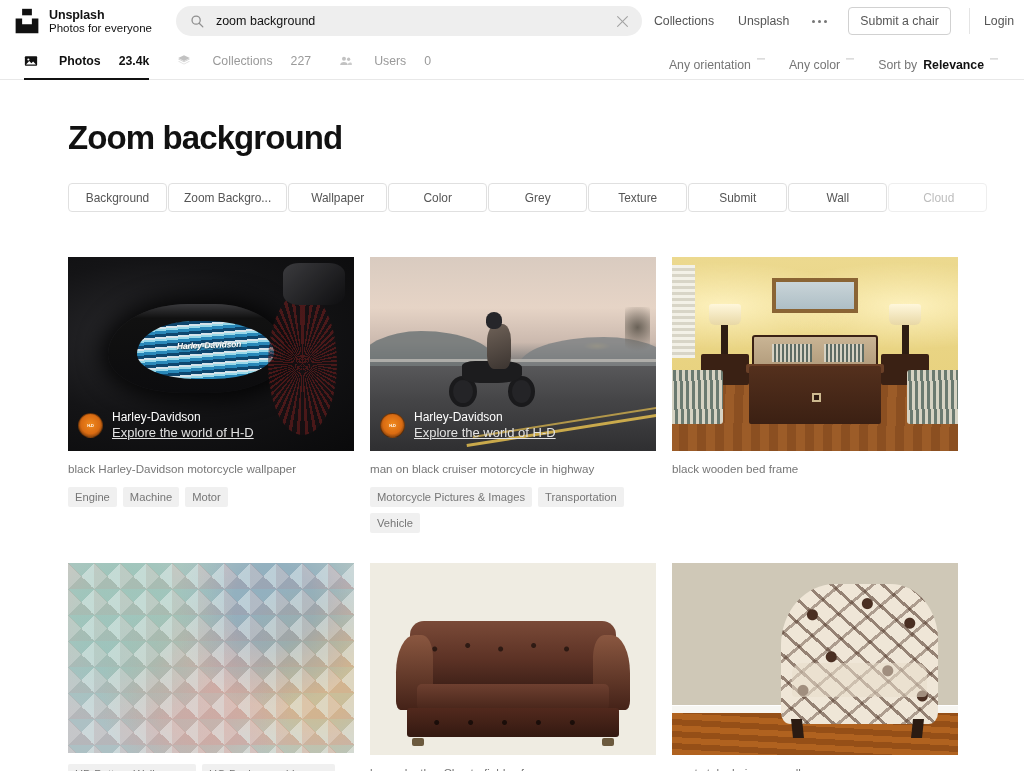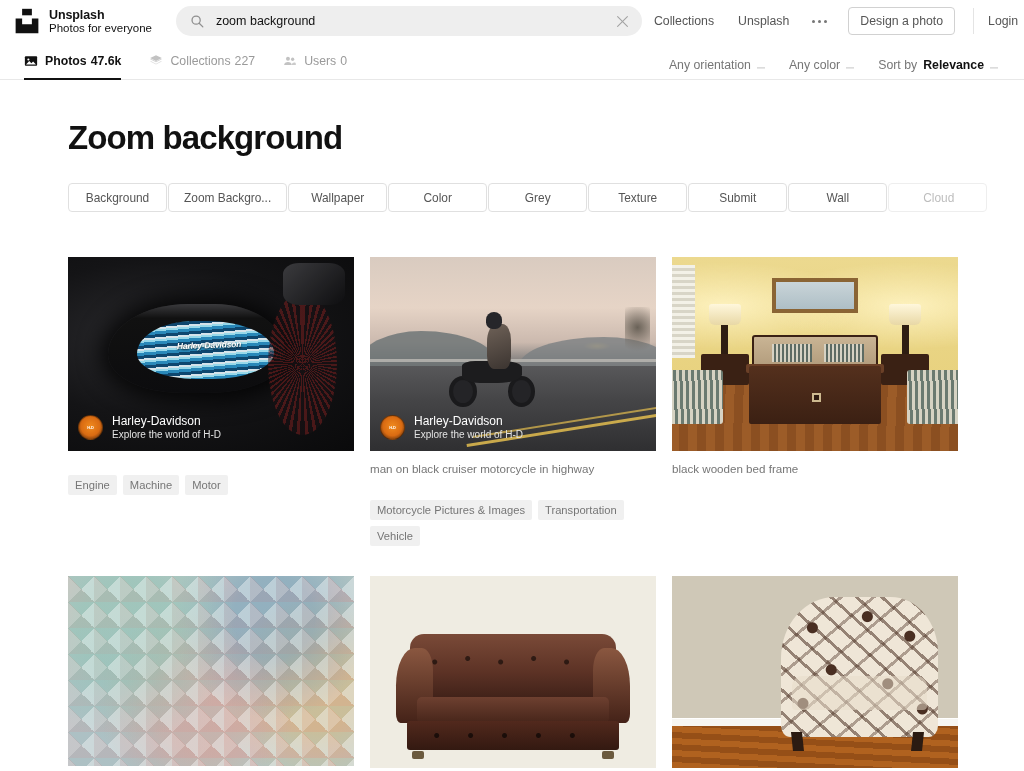--- a/index.html
+++ b/index.html
@@ -75,34 +75,34 @@
 
   
   .tabbar {
     height: 38px; border-bottom: 1px solid #e8e8e8;
     display: flex; align-items: stretch;
     padding: 0 14px 0 10px;
     position: relative;
   }
   .tabs { display: flex; align-items: stretch; gap: 0; }
   .tab {
-    display: flex; align-items: center; gap: 7px;
+    display: flex; align-items: center; gap: 21px;
     padding: 0 14px; font-size: 12.3px; color: #9a9a9a;
     cursor: pointer; position: relative;
   }
   .tab.active { color: #111; font-weight: bold; }
   .tab.active::after {
     content: ""; position: absolute; left: 14px; right: 14px; bottom: -1px;
     height: 2px; background: #111;
   }
   .tab-ico { width: 14px; height: 14px; display: block; flex: 0 0 auto; }
 
   .filters { margin-left: auto; display: flex; align-items: center; }
   .filter {
-    display: flex; align-items: flex-end; gap: 6px;
+    display: flex; align-items: flex-start; gap: 6px;
     font-size: 12.3px; color: #767676; padding: 0 12px; cursor: pointer;
     white-space: nowrap;
     margin-top: 9px;
   }
   .filter b { color: #111; font-weight: bold; }
   .caret { width: 8px; height: 5px; display: block; opacity: .55; }
 
   
   .main { padding: 0 0 0 0; }
   .page-title {
@@ -137,21 +137,21 @@
   .photo {
     width: 286px; display: block; position: relative; overflow: hidden;
     cursor: pointer; background: #f0f0f0;
   }
   .photo.h194 { height: 194px; }
   .photo.h190 { height: 190px; }
   .caption {
     font-size: 11.6px; color: #767676; margin-top: 10px;
     line-height: 1.3;
   }
-  .tags { display: flex; flex-wrap: wrap; gap: 6px; margin-top: 24px; }
+  .tags { display: flex; flex-wrap: wrap; gap: 6px; margin-top: 11px; }
   .tag {
     background: #f0f0f0; color: #767676; font-size: 11.2px;
     padding: 4px 7px; border-radius: 2px; cursor: pointer; white-space: nowrap;
   }
 
   
   .sponsor {
     position: absolute; left: 10px; bottom: 10px; right: 10px;
     display: flex; align-items: center; gap: 9px;
   }
@@ -161,21 +161,21 @@
     flex: 0 0 auto; display: flex; align-items: center; justify-content: center;
     border: 1px solid rgba(0,0,0,.35);
     overflow: hidden;
   }
   .sponsor-logo span {
     font-size: 4.2px; color: #fff; font-weight: bold;
     letter-spacing: -0.2px; transform: scale(.95);
   }
   .sponsor-txt { line-height: 1.25; }
   .sponsor-name { font-size: 12px; color: #ffffff; font-weight: normal; }
-  .sponsor-sub { font-size: 10px; color: #e2e2e2; }
+  .sponsor-sub { font-size: 13px; color: #e2e2e2; text-decoration: underline; }
 
   
   .ph-hd-tank { background: radial-gradient(ellipse at 28% 42%, #2b2b2e 0%, #141416 48%, #0a0a0b 100%); }
   .tank-body {
     position: absolute; left: 14%; top: 24%; width: 62%; height: 46%;
     background: linear-gradient(180deg,#3a3a3d 0%, #111 16%, #0c0c0e 100%);
     border-radius: 48% 42% 46% 44% / 60% 58% 44% 46%;
     box-shadow: 0 0 22px 8px rgba(0,0,0,.8);
   }
   .tank-stripes {
@@ -399,38 +399,38 @@
   </div>
 
   <div class="header-right">
     <div class="hnav">Collections</div>
     <div class="hnav">Unsplash</div>
     <div class="hdots">
         <i></i>
         <i></i>
         <i></i>
       </div>
-    <button class="btn-submit">Design a photo</button>
+    <button class="btn-submit">Submit a chair</button>
     <div class="hsep"></div>
     <div class="hnav" style="padding:0;">Login</div>
     <button class="btn-join">Join free</button>
   </div>
 </div>
 
 <div class="tabbar">
   <div class="tabs">
 
     <div class="tab active">
       <svg class="tab-ico" viewBox="0 0 24 24">
         <rect x="1.5" y="4" width="21" height="16" rx="1.5" fill="#111"></rect>
         <circle cx="7.5" cy="9.5" r="1.8" fill="#fff"></circle>
         <path d="M3.5 18l5.5-6 3.6 4 3-3 4.9 5z" fill="#fff"></path>
       </svg>
       <span>Photos</span>
-      <span style="margin-left: -3px;">47.6k</span>
+      <span style="margin-left: -3px;">23.4k</span>
     </div>
 
     <div class="tab">
       <svg class="tab-ico" viewBox="0 0 24 24" fill="#c2c2c2">
         <path d="M12 2L22 7l-10 5L2 7z"></path>
         <path d="M12 12.5L20.6 8.2 22 9l-10 5L2 9l1.4-.8z" opacity=".75"></path>
         <path d="M12 16.5L20.6 12.2 22 13l-10 5L2 13l1.4-.8z" opacity=".55"></path>
       </svg>
       <span>Collections</span>
       <span style="margin-left: -3px;">227</span>
@@ -499,20 +499,21 @@
         <div class="sponsor">
           <div class="sponsor-logo">
               <span>H-D</span>
             </div>
           <div class="sponsor-txt">
             <div class="sponsor-name">Harley-Davidson</div>
             <div class="sponsor-sub">Explore the world of H-D</div>
           </div>
         </div>
       </div>
+      <div class="caption">black Harley-Davidson motorcycle wallpaper</div>
       <div class="tags">
         <span class="tag">Engine</span>
         <span class="tag">Machine</span>
         <span class="tag">Motor</span>
       </div>
     </div>
 
     <div class="card">
       <div class="photo h194 ph-highway">
         <div class="hw-sun"></div>

